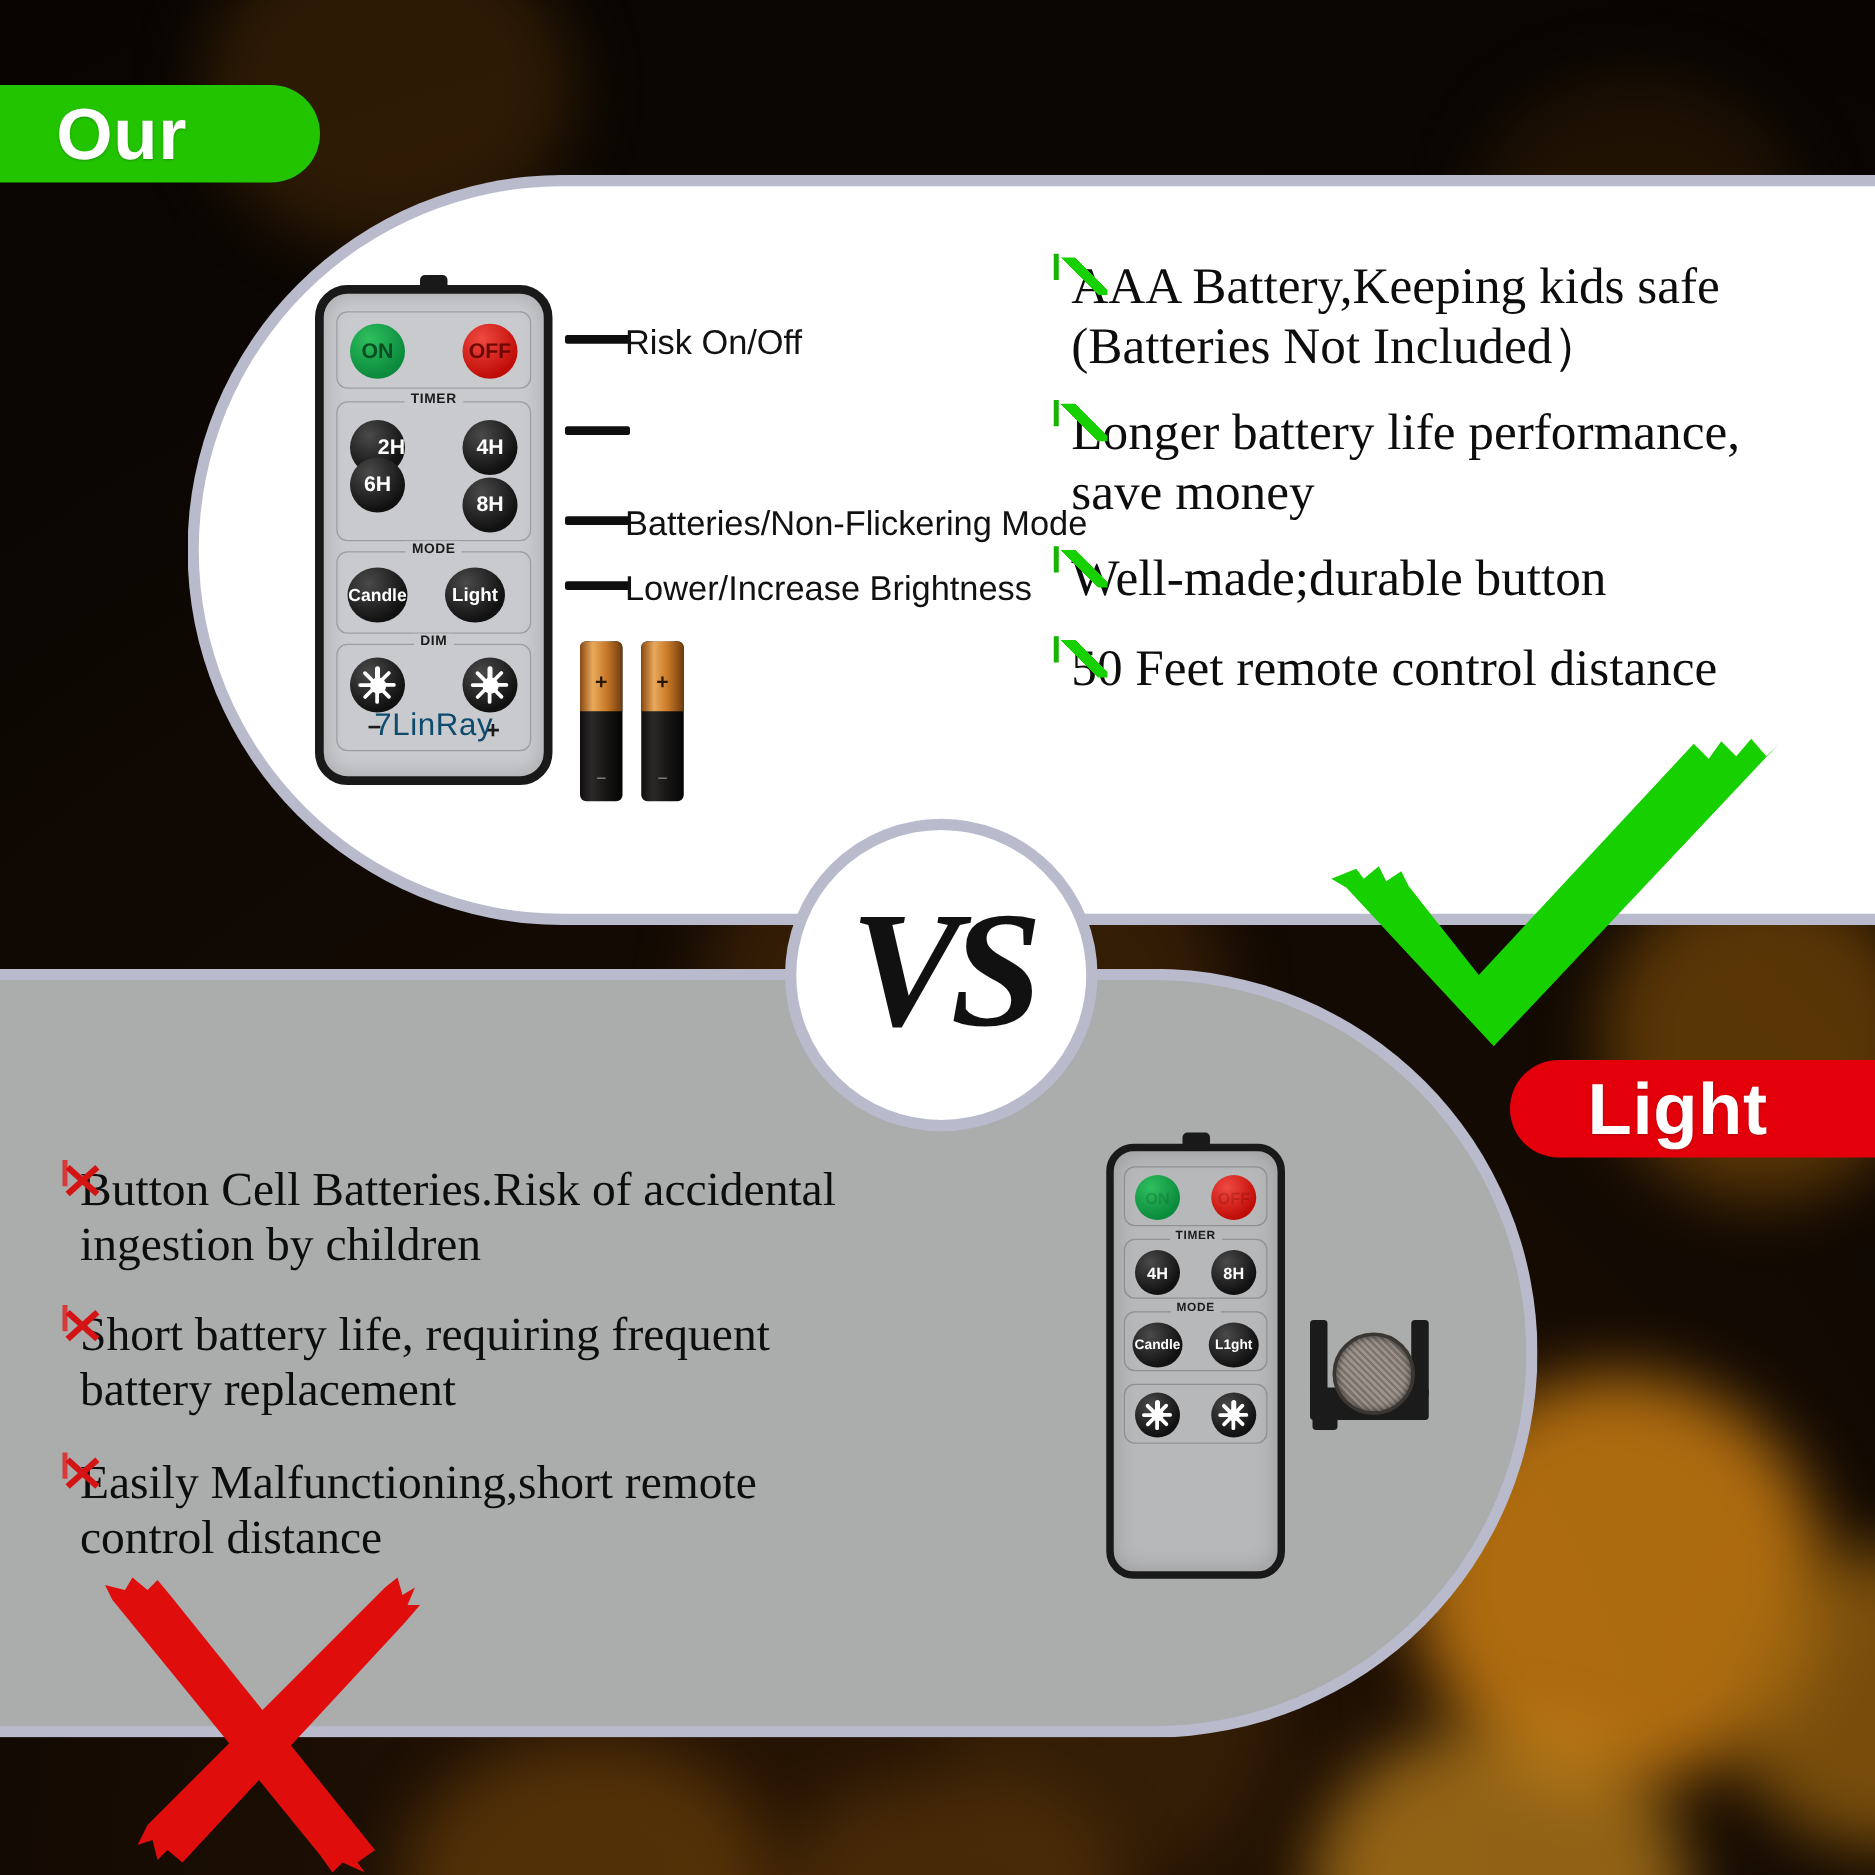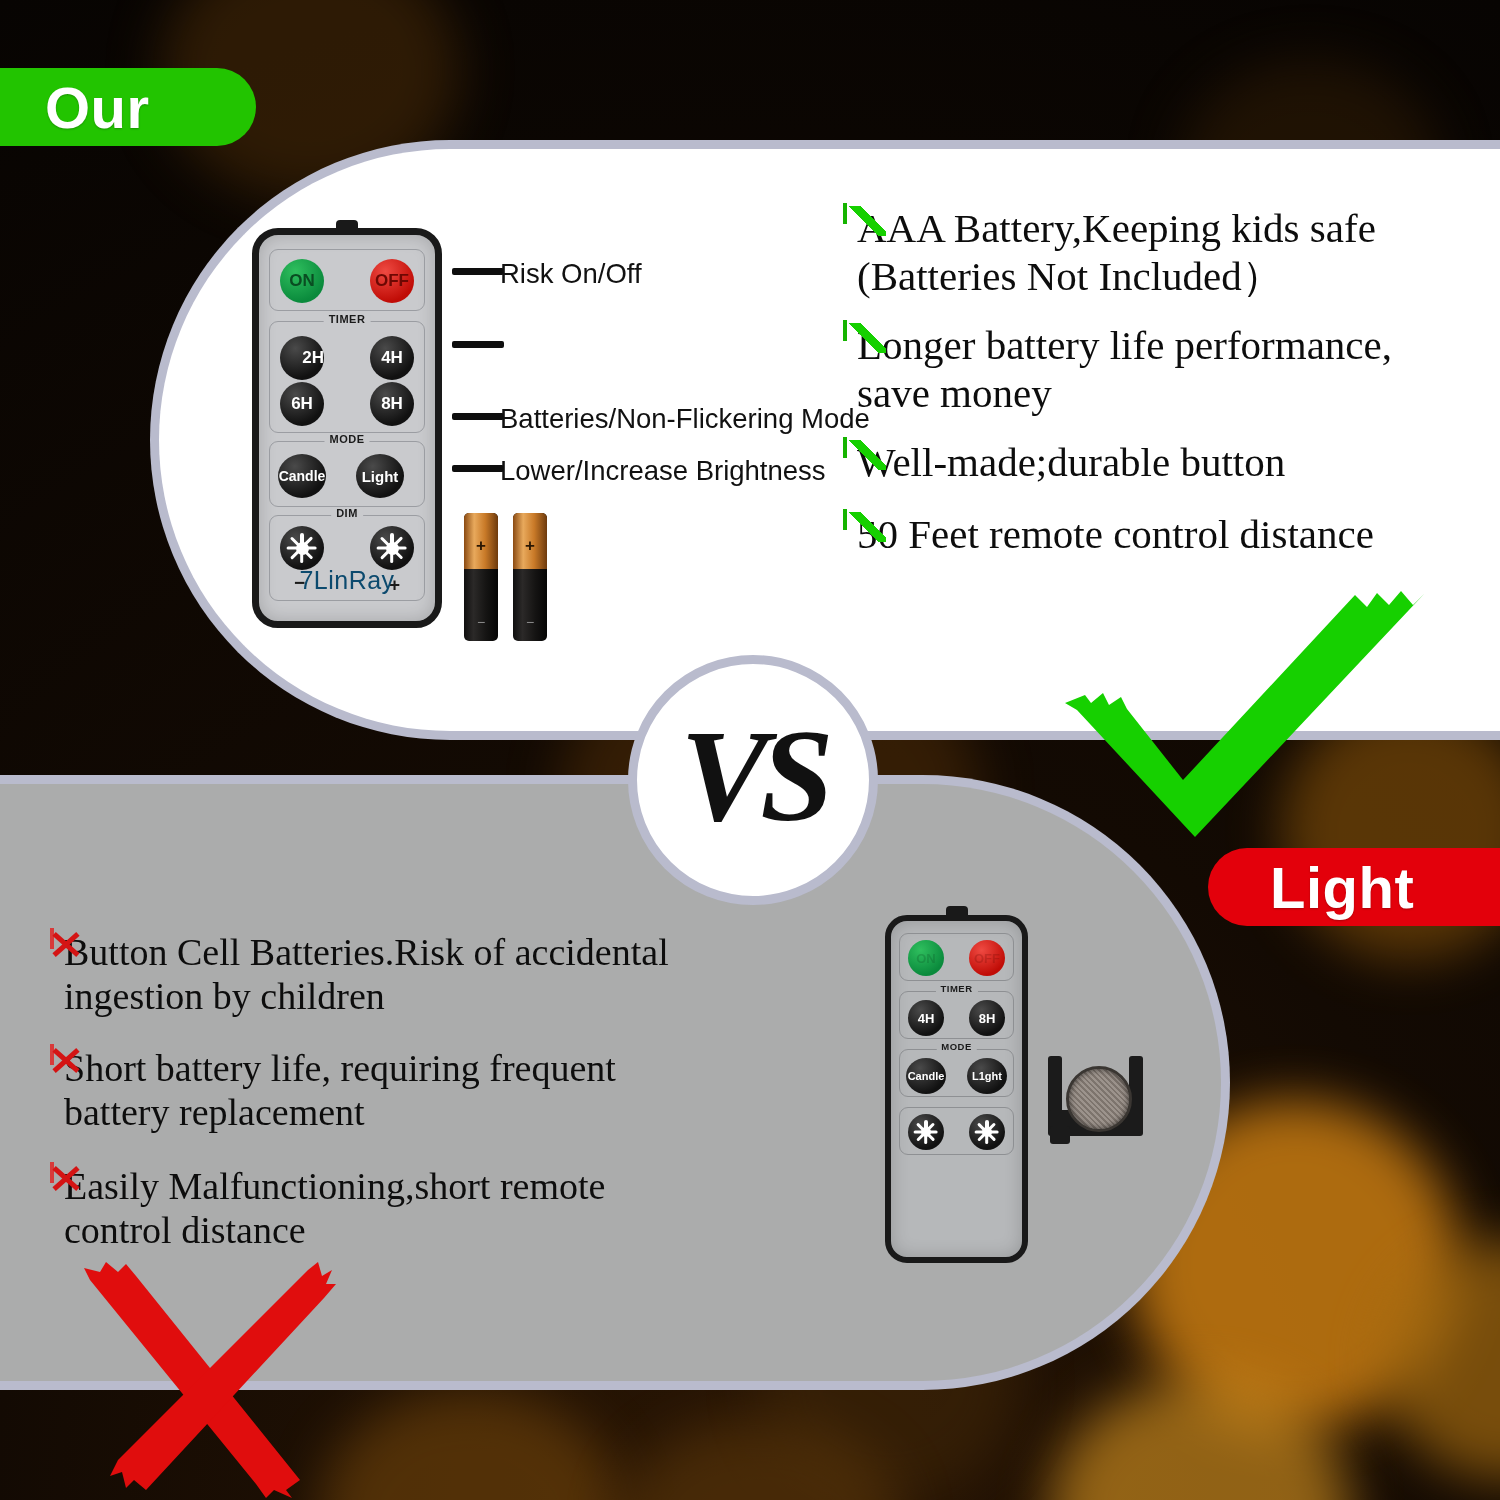--- a/index.html
+++ b/index.html
@@ -195,21 +195,21 @@
     </div>
 
     <div class="grp" style="top:86px;height:112px;">
       <div class="grp-label">TIMER</div>
       <div class="btn btn-dark" style="left:10px;top:14px;width:44px;height:44px;font-size:17px;justify-content:flex-end;">
           <span>2H</span>
         </div>
       <div class="btn btn-dark" style="right:10px;top:14px;width:44px;height:44px;font-size:17px;">
           <span>4H</span>
         </div>
-      <div class="btn btn-dark" style="left:10px;top:60px;width:44px;height:44px;font-size:17px;">
+      <div class="btn btn-dark" style="left:10px;top:44px;width:44px;height:44px;font-size:17px;">
           <span>6H</span>
         </div>
       <div class="btn btn-dark" style="right:10px;top:60px;width:44px;height:44px;font-size:17px;">
           <span>8H</span>
         </div>
     </div>
 
     <div class="grp" style="top:206px;height:66px;">
       <div class="grp-label">MODE</div>
       <div class="btn btn-dark" style="left:8px;top:12px;width:48px;height:44px;font-size:14px;">

